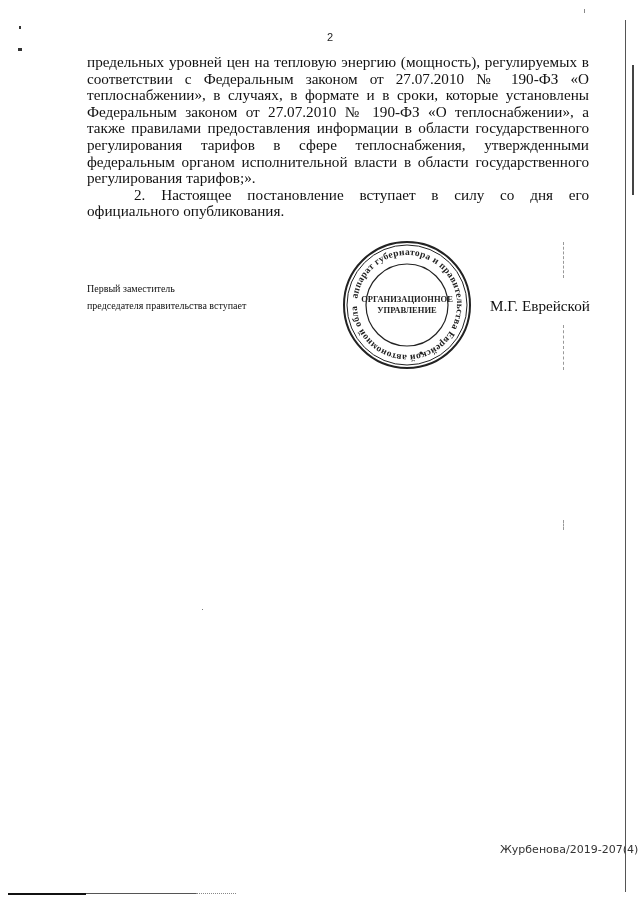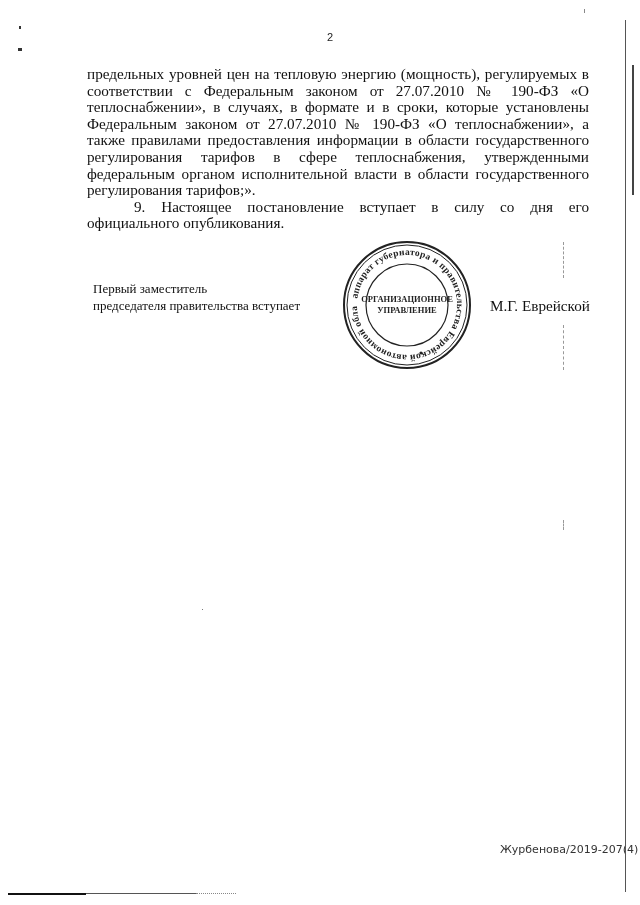--- a/index.html
+++ b/index.html
@@ -1,40 +1,40 @@
 <!DOCTYPE html>
 <html><head>
   <meta charset="utf-8">
   <style>
     html, body { margin: 0; padding: 0; background: #ffffff; }
     body { width: 640px; height: 905px; position: relative; overflow: hidden; font-family: "Liberation Serif", serif; color: #111; }
     .page-number { position: absolute; top: 31px; left: 0; width: 640px; text-align: center; font-family: "Liberation Sans", sans-serif; font-size: 11px; color: #222; padding-left: 20px; box-sizing: border-box; }
-    .body-text { position: absolute; top: 54px; left: 87px; width: 502px; font-size: 15.2px; line-height: 16.6px; text-align: justify; margin-top: 12px; }
+    .body-text { position: absolute; top: 54px; left: 87px; width: 502px; font-size: 15.2px; line-height: 16.6px; text-align: justify; }
     .body-text p { margin: 0; }
     .para-indent { text-indent: 47px; }
-    .sig-left { position: absolute; top: 280px; left: 93px; font-size: 13px; line-height: 17px; }
+    .sig-left { position: absolute; top: 280px; left: 87px; font-size: 10px; line-height: 17px; }
     .sig-right { position: absolute; top: 297px; left: 490px; font-size: 15.2px; line-height: 17px; }
     .stamp { position: absolute; left: 341px; top: 239px; width: 132px; height: 132px; }
     .footer-ref { position: absolute; top: 843px; left: 500px; font-family: "DejaVu Sans", sans-serif; font-size: 11px; color: #333; }
     .right-rule { position: absolute; left: 625px; top: 20px; width: 1px; height: 872px; background: #555; }
     .right-rule-dark { position: absolute; left: 632px; top: 65px; width: 1.5px; height: 130px; background: #444; }
     .bottom-rule-dark { position: absolute; left: 8px; top: 893px; width: 78px; height: 2px; background: #111; }
     .bottom-rule-light { position: absolute; left: 86px; top: 893px; width: 110px; height: 1px; background: #555; }
     .bottom-dots { position: absolute; left: 196px; top: 893px; width: 40px; height: 1px; border-top: 1px dotted #888; }
     .speck { position: absolute; background: #333; }
     .margin-ticks { position: absolute; left: 563px; width: 1px; border-left: 1px dashed #999; }
   </style>
 </head>
 <body>
 
 <div class="page-number">2</div>
 
 <div class="body-text">
   <p>предельных уровней цен на тепловую энергию (мощность), регулируемых в соответствии с Федеральным законом от 27.07.2010 № 190-ФЗ «О теплоснабжении», в случаях, в формате и в сроки, которые установлены Федеральным законом от 27.07.2010 № 190-ФЗ «О теплоснабжении», а также правилами предоставления информации в области государственного регулирования тарифов в сфере теплоснабжения, утвержденными федеральным органом исполнительной власти в области государственного регулирования тарифов;».</p>
-  <p class="para-indent">9. Настоящее постановление вступает в силу со дня его официального опубликования.</p>
+  <p class="para-indent">2. Настоящее постановление вступает в силу со дня его официального опубликования.</p>
 </div>
 
 <div class="sig-left">
   <div>Первый заместитель</div>
   <div>председателя правительства вступает</div>
 </div>
 
 <div class="stamp">
   <svg width="132" height="132" viewBox="0 0 132 132">
     <defs>

